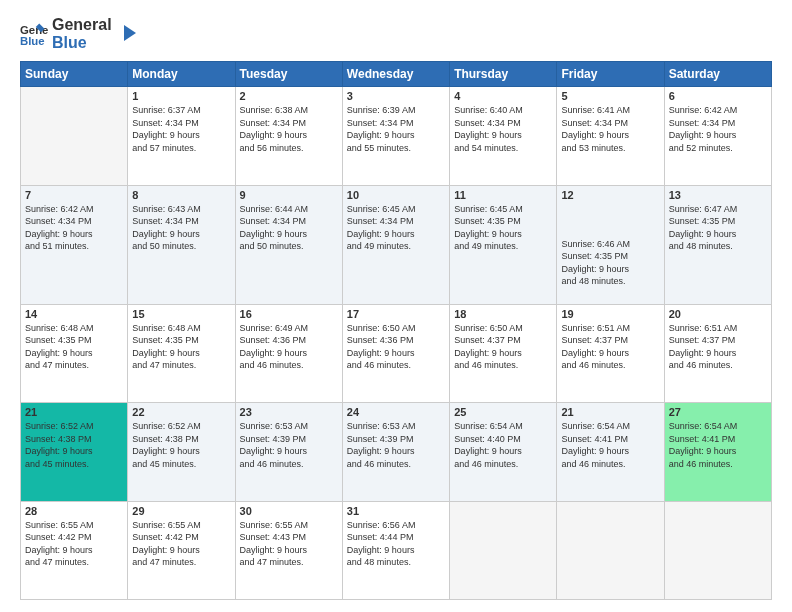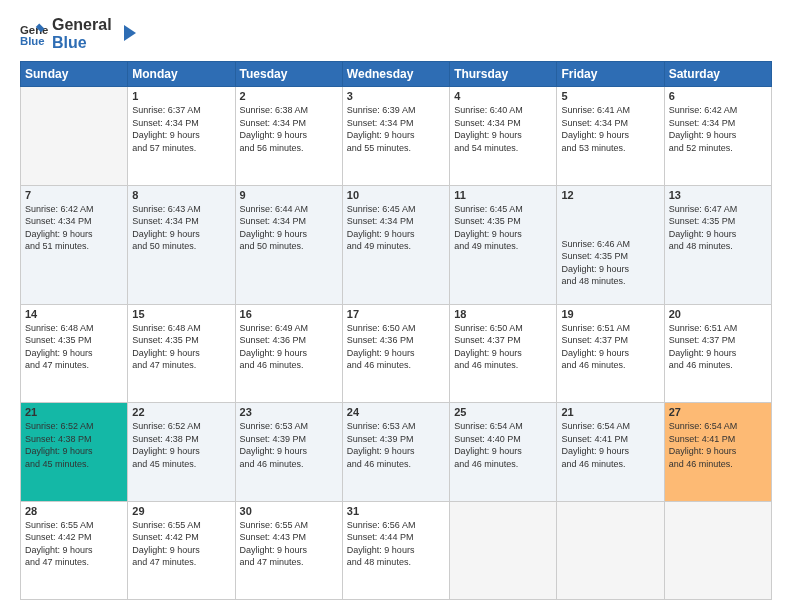--- a/index.html
+++ b/index.html
@@ -302,21 +302,21 @@
 Daylight: 9 hours
 and 46 minutes.</div>
           </td>
           <td style="background: rgb(240, 244, 248);">
             <span class="day-num">21</span>
             <div class="day-info" style="white-space: pre-line;">Sunrise: 6:54 AM
 Sunset: 4:41 PM
 Daylight: 9 hours
 and 46 minutes.</div>
           </td>
-          <td style="background: #fdba74;">
+          <td style="background: #86efac;">
             <span class="day-num">27</span>
             <div class="day-info" style="white-space: pre-line;">Sunrise: 6:54 AM
 Sunset: 4:41 PM
 Daylight: 9 hours
 and 46 minutes.</div>
           </td>
         </tr>
         <tr class="">
           <td>
             <span class="day-num">28</span>

